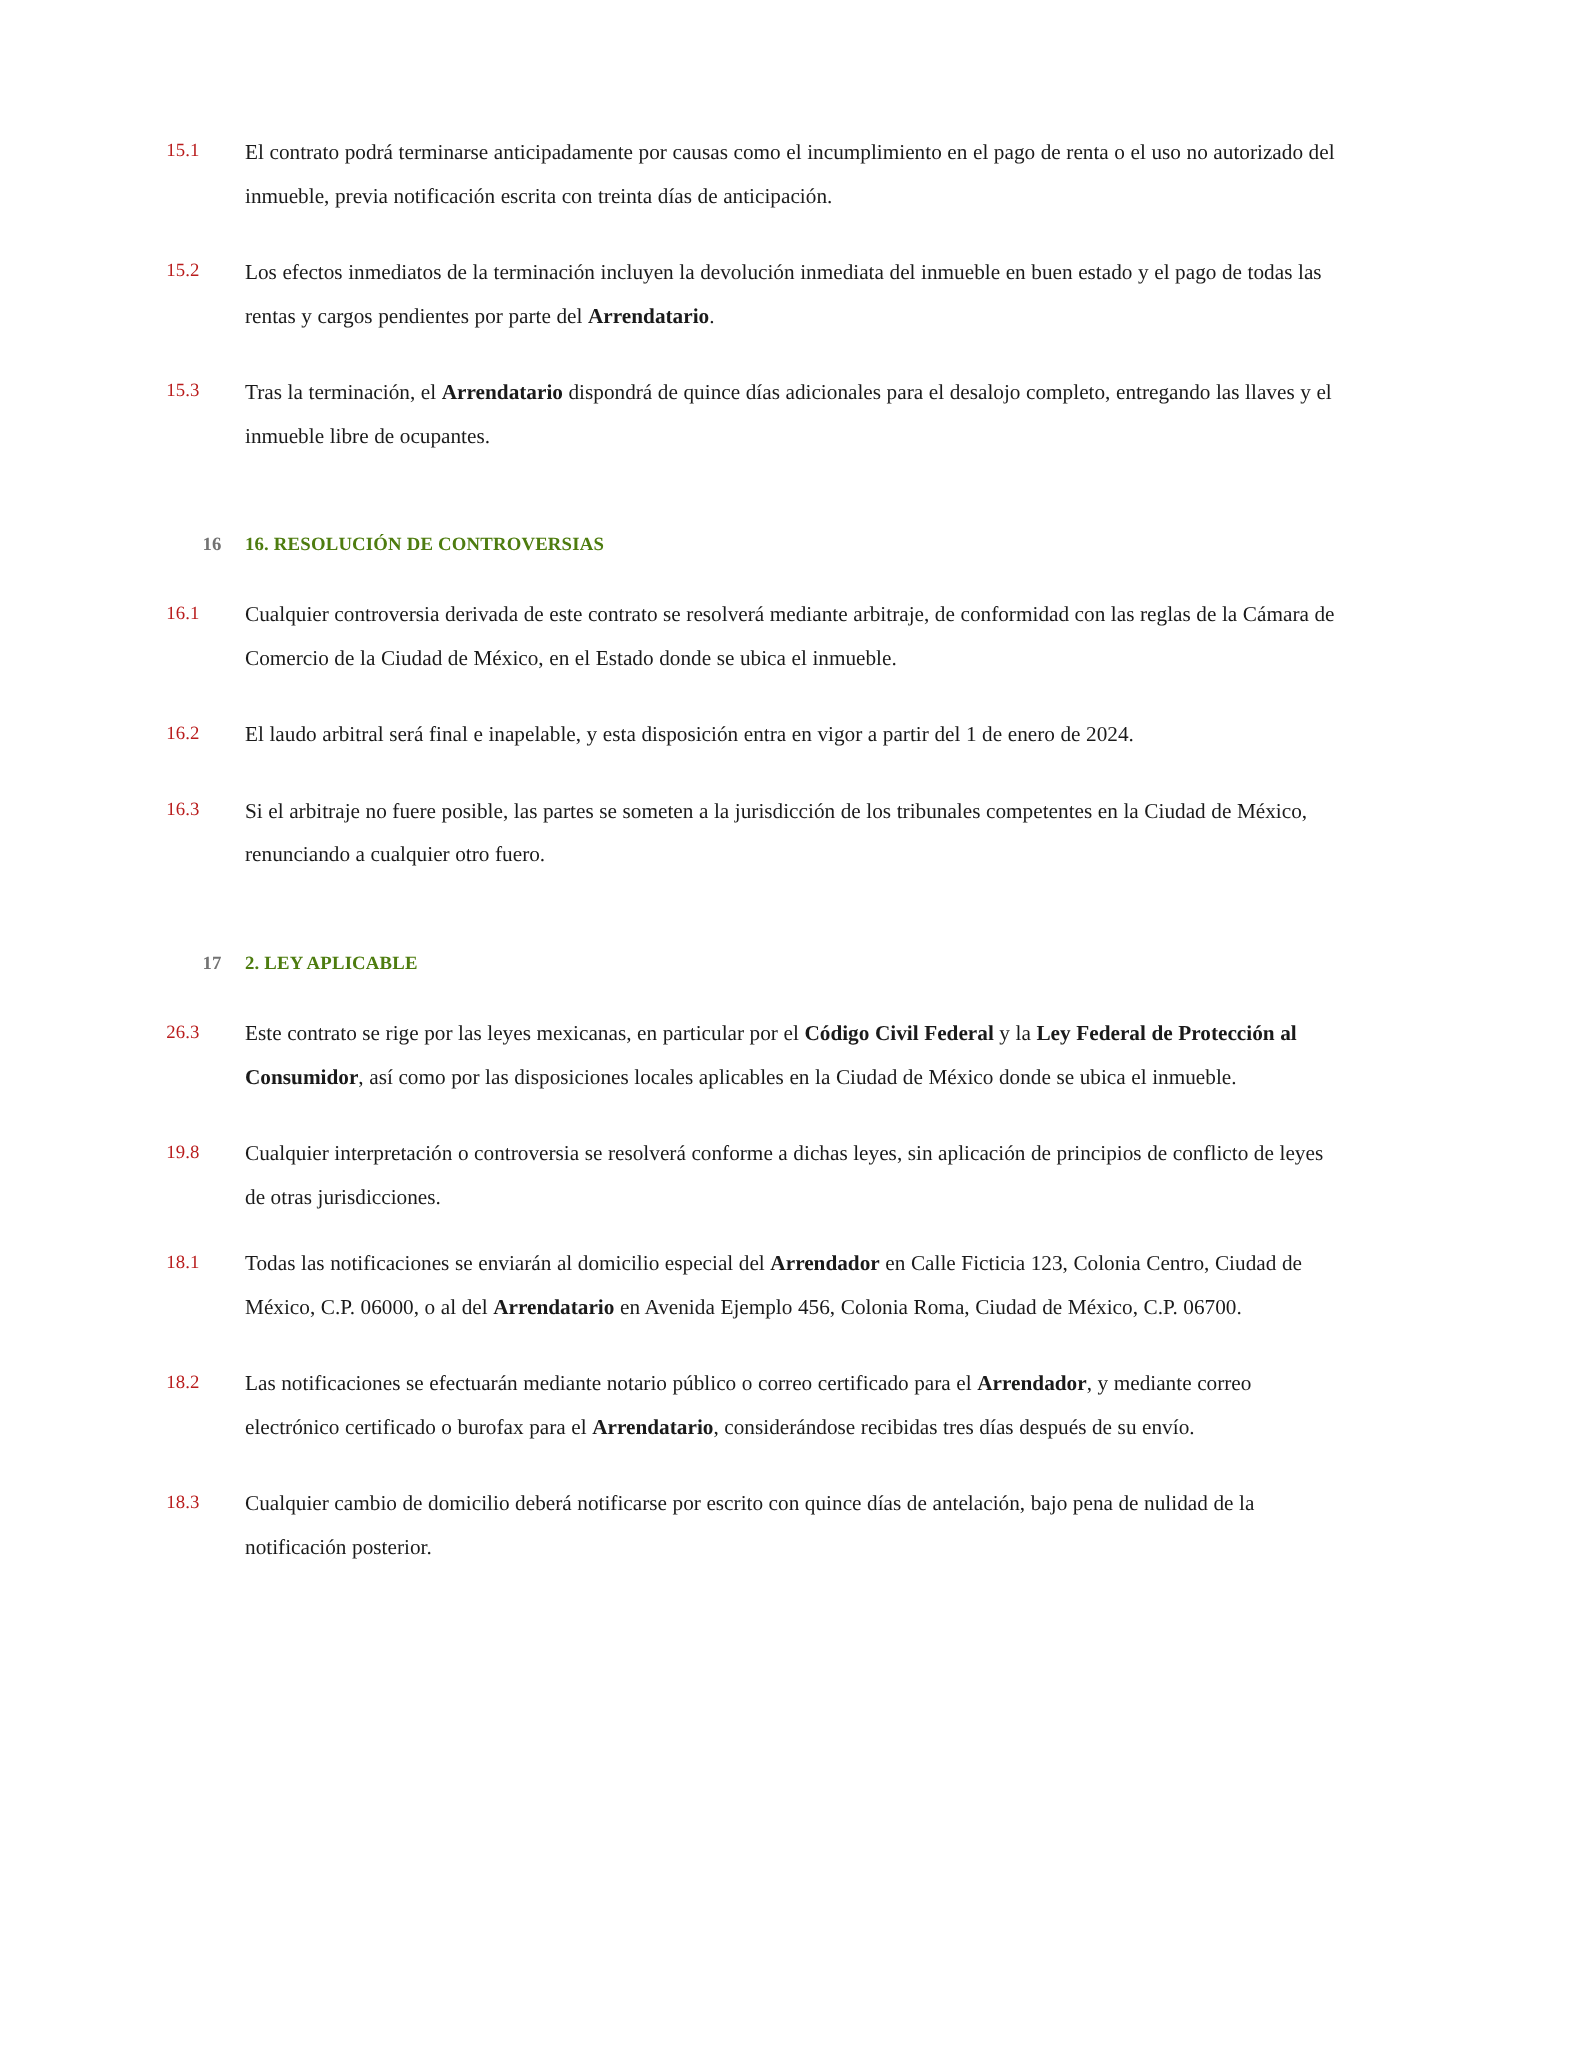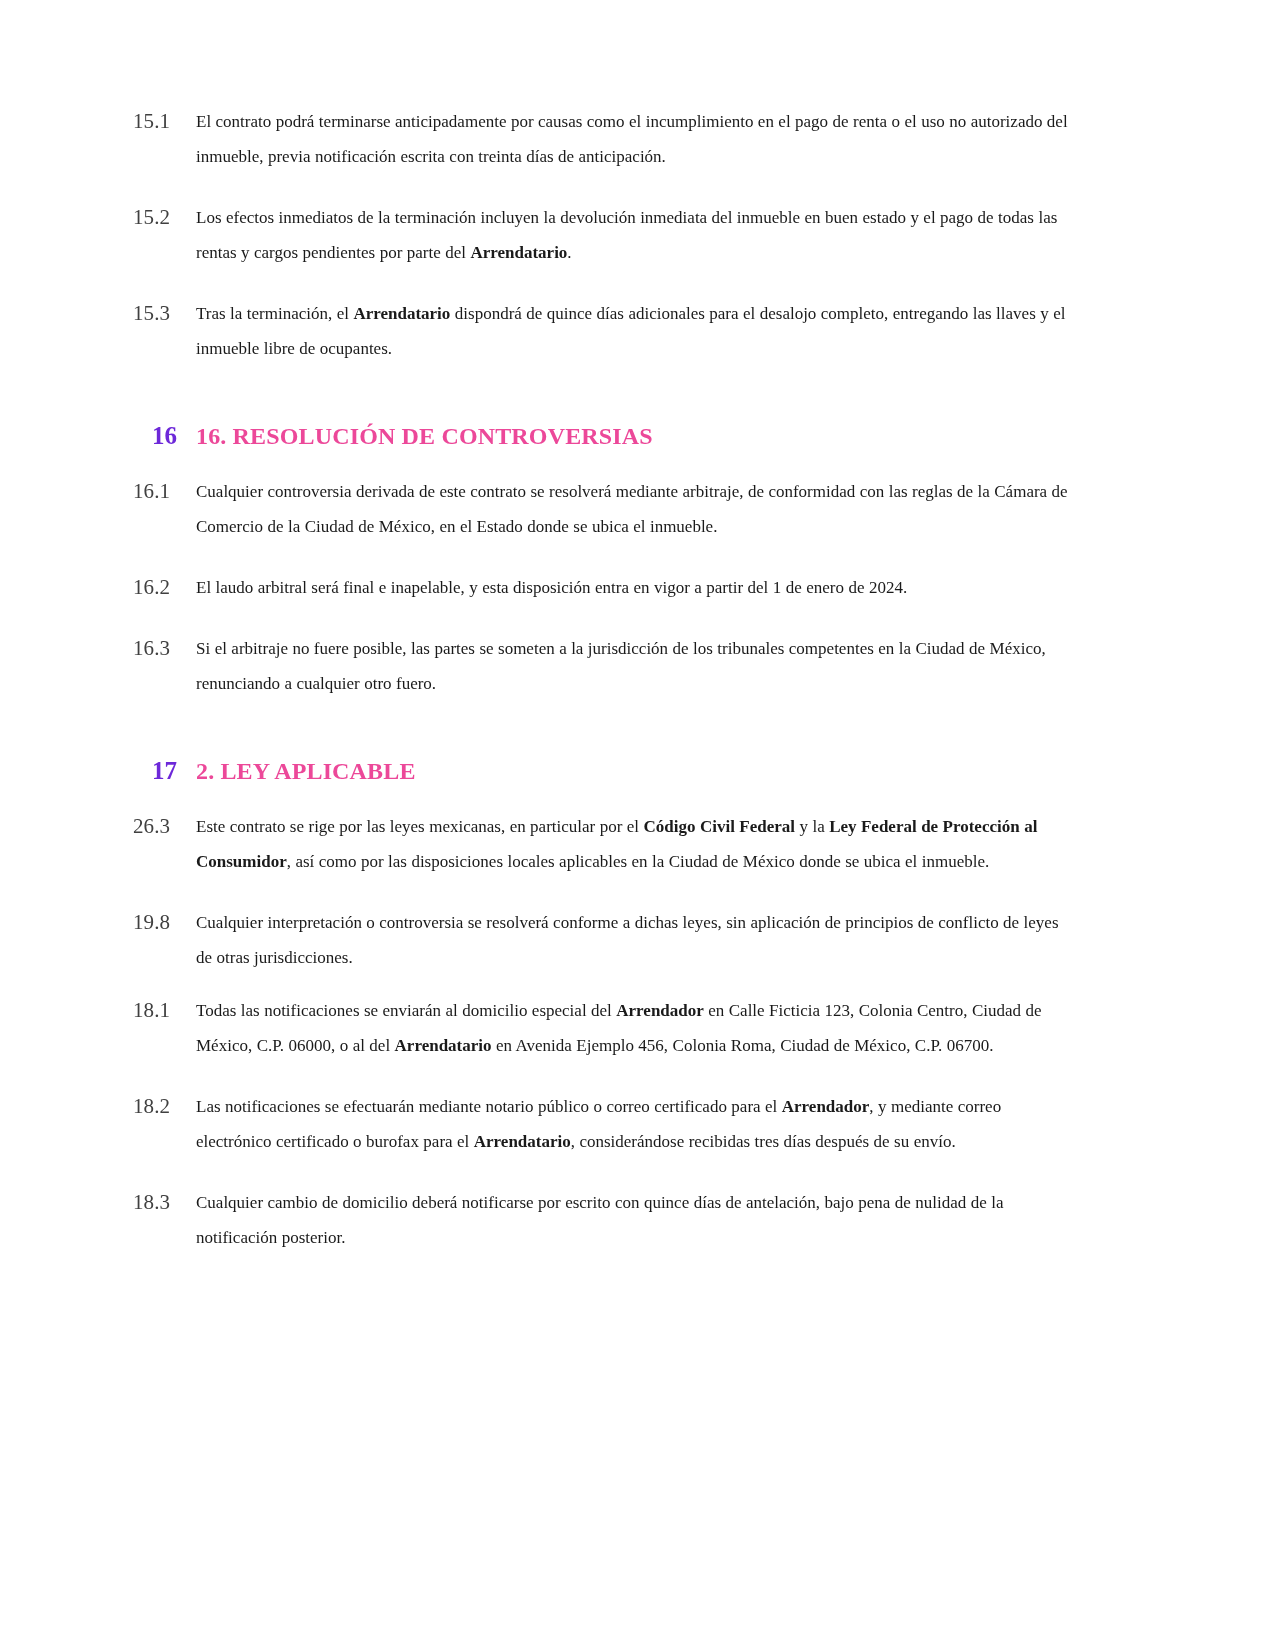--- a/index.html
+++ b/index.html
@@ -28,23 +28,23 @@
 
   
   .clause {
     display: flex;
     align-items: flex-start;
     margin: 0 0 26px 0;
   }
   .clause-num {
     flex: 0 0 63px;
     width: 63px;
-    font-size: 21px;
+    font-size: 15px;
     line-height: 35px;
-    color: #404040;
+    color: #b91c1c;
     letter-spacing: 0.1px;
     white-space: nowrap;
   }
   .clause-body {
     flex: 1 1 auto;
     font-size: 17px;
     line-height: 35px;
     color: #1a1a1a;
     text-align: left;
     word-spacing: 0.2px;
@@ -57,34 +57,34 @@
   
   .heading {
     display: flex;
     align-items: flex-start;
     margin: 0 0 22px 0;
     padding-top: 36px;
   }
   .heading-num {
     flex: 0 0 63px;
     width: 63px;
-    font-size: 25px;
+    font-size: 15px;
     line-height: 32px;
     font-weight: 700;
     text-align: right;
     padding-right: 19px;
     box-sizing: border-box;
-    color: #6d28d9;
+    color: #737373;
   }
   .heading-text {
     flex: 1 1 auto;
-    font-size: 24px;
+    font-size: 15px;
     line-height: 32px;
     font-weight: 700;
-    color: #ec4899;
+    color: #4d7c0f;
     letter-spacing: 0.15px;
   }
 
   
   .group-end { margin-bottom: 18px; }
 </style>
 </head>
 <body>
 
 <div class="page">

